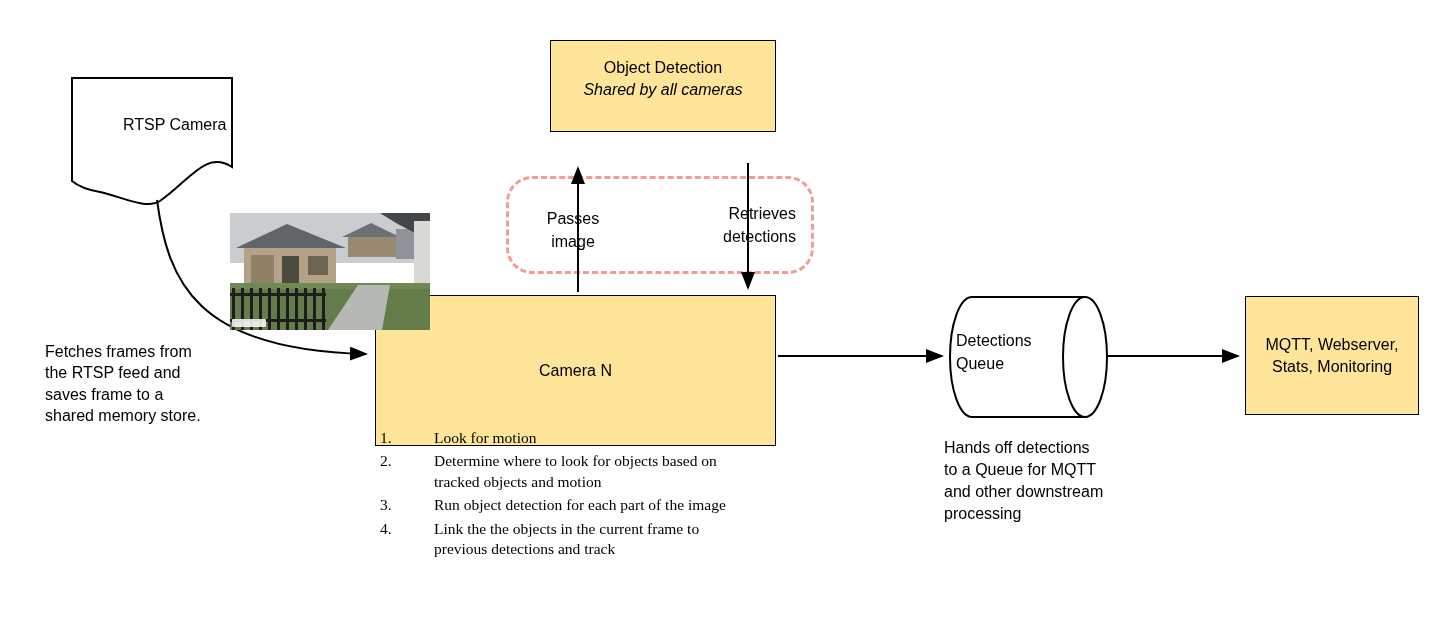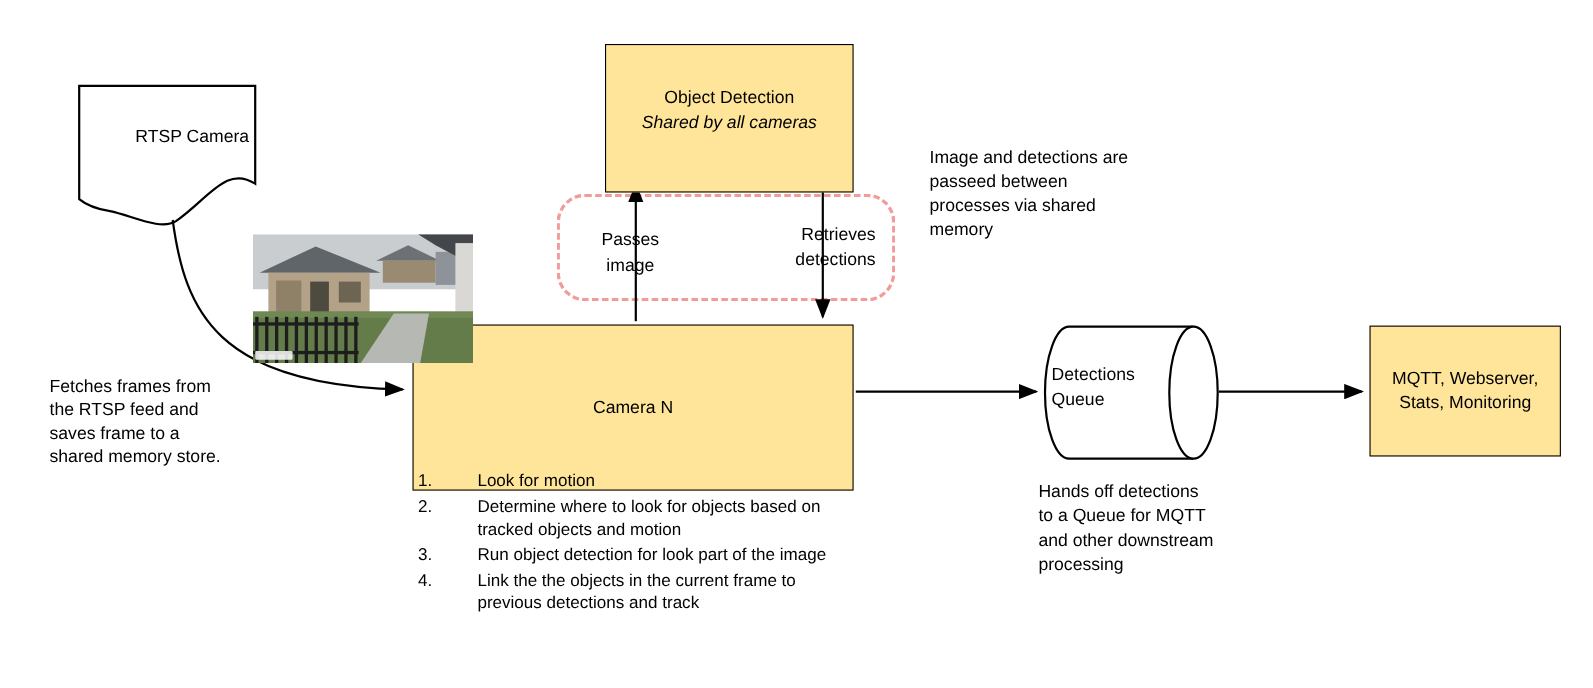--- a/index.html
+++ b/index.html
@@ -23,21 +23,21 @@
   .node {
     position: absolute;
     background: var(--node-fill, #ffe599);
     border: 1.6px solid var(--node-border, #000);
     display: flex; flex-direction: column;
     align-items: center; justify-content: center;
     text-align: center;
     z-index: 3;
     line-height: 1.35;
   }
-  #object-detection { left: 550px; top: 40px; width: 226px; height: 135px; padding-bottom: 14px; }
+  #object-detection { left: 550px; top: 40px; width: 226px; height: 92px; padding-bottom: 14px; }
   #camera-n        { left: 375px; top: 295px; width: 401px; height: 151px; }
   #mqtt-node       { left: 1245px; top: 296px; width: 174px; height: 119px; padding: 0 6px; }
   .subtitle { font-style: italic; }
 
   
   #shared-memory-box {
     position: absolute;
     left: 506px; top: 176px; width: 308px; height: 98px;
     border: 3px dashed var(--shared-memory-dash, #f19c99);
     border-radius: 26px;
@@ -55,21 +55,21 @@
   #fetch-note          { left: 45px;  top: 341px; width: 156px; line-height: 1.33; }
   #queue-note          { left: 944px; top: 437px; width: 162px; line-height: 1.38; }
   #detections-queue-label { left: 956px; top: 330px; width: 120px; text-align: left; }
 
   
   #camera-steps {
     position: absolute; left: 380px; top: 428px; width: 372px;
     list-style: none; counter-reset: step;
     z-index: 4; font-size: 15.5px; line-height: 1.32;
   }
-  #camera-steps li { display: flex; margin-bottom: 3px; }
+  #camera-steps li { display: flex; margin-bottom: 3px; font-family: Liberation Serif, serif; }
   #camera-steps li::before {
     counter-increment: step;
     content: counter(step) ".";
     flex: 0 0 54px;
   }
   #camera-steps .step-text { width: 318px; }
 
   
   #camera-snapshot { position: absolute; left: 230px; top: 213px; width: 200px; height: 117px; z-index: 5; }
 </style>
@@ -95,21 +95,20 @@
   <line class="arrow" x1="1108" y1="356" x2="1238" y2="356" marker-end="url(#arrowhead)"></line>
 </svg>
 
 <div id="shared-memory-box"></div>
 
 <div id="rtsp-camera-label" class="label">RTSP Camera</div>
 <div id="passes-image-label" class="label">Passes image</div>
 <div id="retrieves-label" class="label">Retrieves detections</div>
 
 <div id="shared-memory-note" class="label">
-  <div class="body">Image and detections are passeed between processes via shared memory</div>
 </div>
 
 <div id="fetch-note" class="label">Fetches frames from the RTSP feed and saves frame to a shared memory store.</div>
 <div id="queue-note" class="label">Hands off detections to a Queue for MQTT and other downstream processing</div>
 <div id="detections-queue-label" class="label">Detections Queue</div>
 
 <div id="object-detection" class="node">
   <div>Object Detection</div>
   <div class="subtitle">Shared by all cameras</div>
 </div>
@@ -123,21 +122,21 @@
 </div>
 
 <ol id="camera-steps">
   <li>
       <span class="step-text">Look for motion</span>
     </li>
   <li>
       <span class="step-text">Determine where to look for objects based on tracked objects and motion</span>
     </li>
   <li>
-      <span class="step-text">Run object detection for look part of the image</span>
+      <span class="step-text">Run object detection for each part of the image</span>
     </li>
   <li>
       <span class="step-text">Link the the objects in the current frame to previous detections and track</span>
     </li>
 </ol>
 
 <svg id="camera-snapshot" viewBox="0 0 200 117">
 
   <rect x="0" y="0" width="200" height="50" fill="#c9cdd0"></rect>
 

